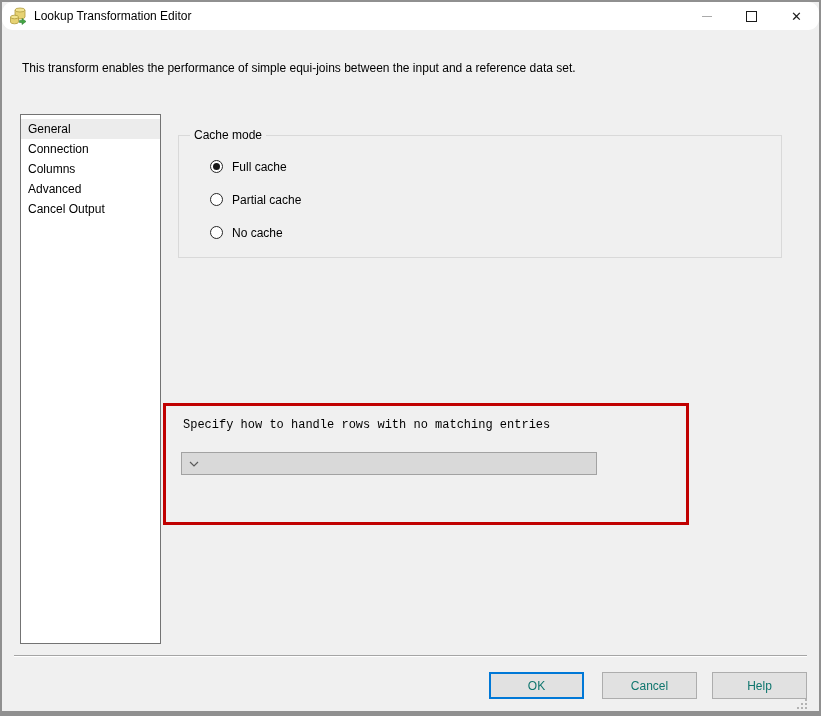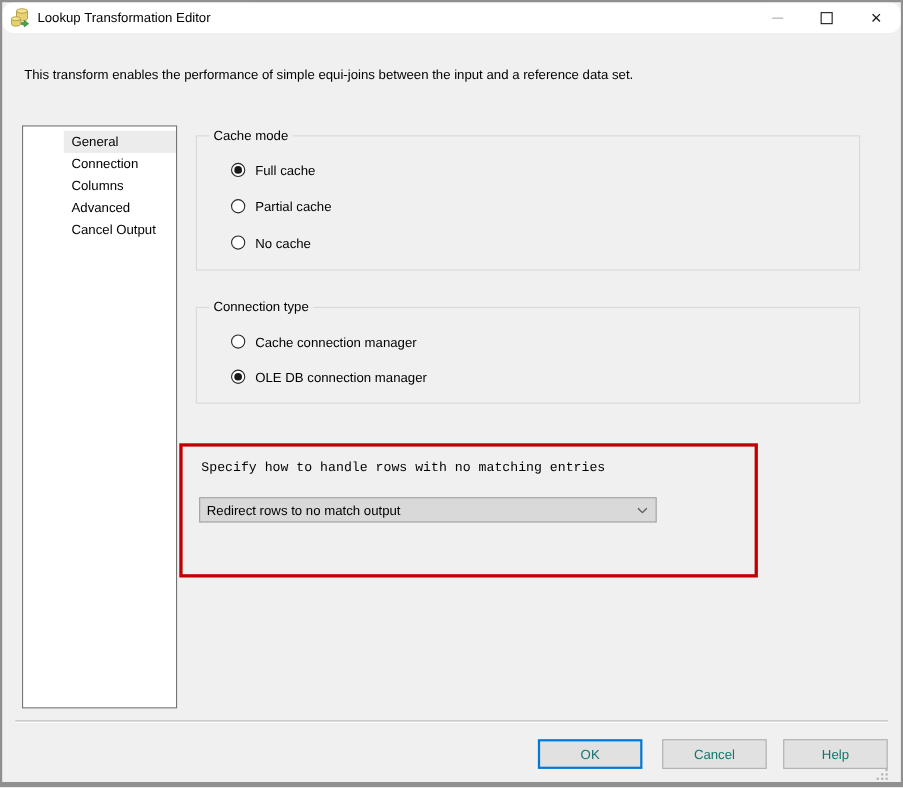--- a/index.html
+++ b/index.html
@@ -29,30 +29,30 @@
 
   
   .desc { position:absolute; left:22px; top:45px; white-space:nowrap;margin-top:16px; }
 
   
   .sidebar {
     position:absolute; left:20px; top:114px; width:141px; height:530px;
     background:#ffffff; border:1px solid #737373; box-sizing:border-box;
     padding-top:4px;
   }
-  .sidebar-item { height:20px; line-height:20px; padding-left:7px; cursor:default;margin-left:37px; }
+  .sidebar-item { height:20px; line-height:20px; padding-left:7px; cursor:default; }
   .sidebar-item.selected { background:#ececec; }
 
   
   .groupbox { position:absolute; border:1px solid #d9d9d9; box-sizing:border-box; }
   .groupbox-title {
     position:absolute; top:-8px; left:11px; background:#f0f0f0; padding:0 4px;
     white-space:nowrap;
   }
-  #group-cache { left:178px; top:123px; width:604px; height:123px; }
+  #group-cache { left:178px; top:135px; width:604px; height:123px; }
   #group-conn  { left:178px; top:279px; width:604px; height:88px; }
 
   .radio-row {
     position:absolute; left:31px; display:flex; gap:9px;
     height:15px; cursor:default;
   }
   .radio {
     width:13px; height:13px; border:1px solid #262626; border-radius:50%;
     background:#fff; box-sizing:border-box; position:relative; flex:0 0 auto;
   }
@@ -140,36 +140,24 @@
     <div class="radio-row" style="top:57px;">
       <span class="radio"></span>
       <span>Partial cache</span>
     </div>
     <div class="radio-row" style="top:90px;">
       <span class="radio"></span>
       <span>No cache</span>
     </div>
   </div>
 
-  <div class="groupbox" id="group-conn">
-    <span class="groupbox-title">Connection type</span>
-    <div class="radio-row" style="top:24px;">
-      <span class="radio"></span>
-      <span>Cache connection manager</span>
-    </div>
-    <div class="radio-row" style="top:56px;">
-      <span class="radio checked"></span>
-      <span>OLE DB connection manager</span>
-    </div>
-  </div>
 
   <div class="highlight-rect"></div>
   <div class="nomatch-label">Specify how to handle rows with no matching entries</div>
   <div class="combobox">
-    <span class="combobox-text">Redirect rows to no match output</span>
     <span class="combobox-chevron">
       <svg width="10" height="6" viewBox="0 0 10 6">
         <polyline points="1,1 5,5 9,1" fill="none" stroke="#5a5a5a" stroke-width="1.2"></polyline>
       </svg>
     </span>
   </div>
 
   <div class="separator"></div>
   <button class="btn" id="btn-ok">OK</button>
   <button class="btn" id="btn-cancel">Cancel</button>

